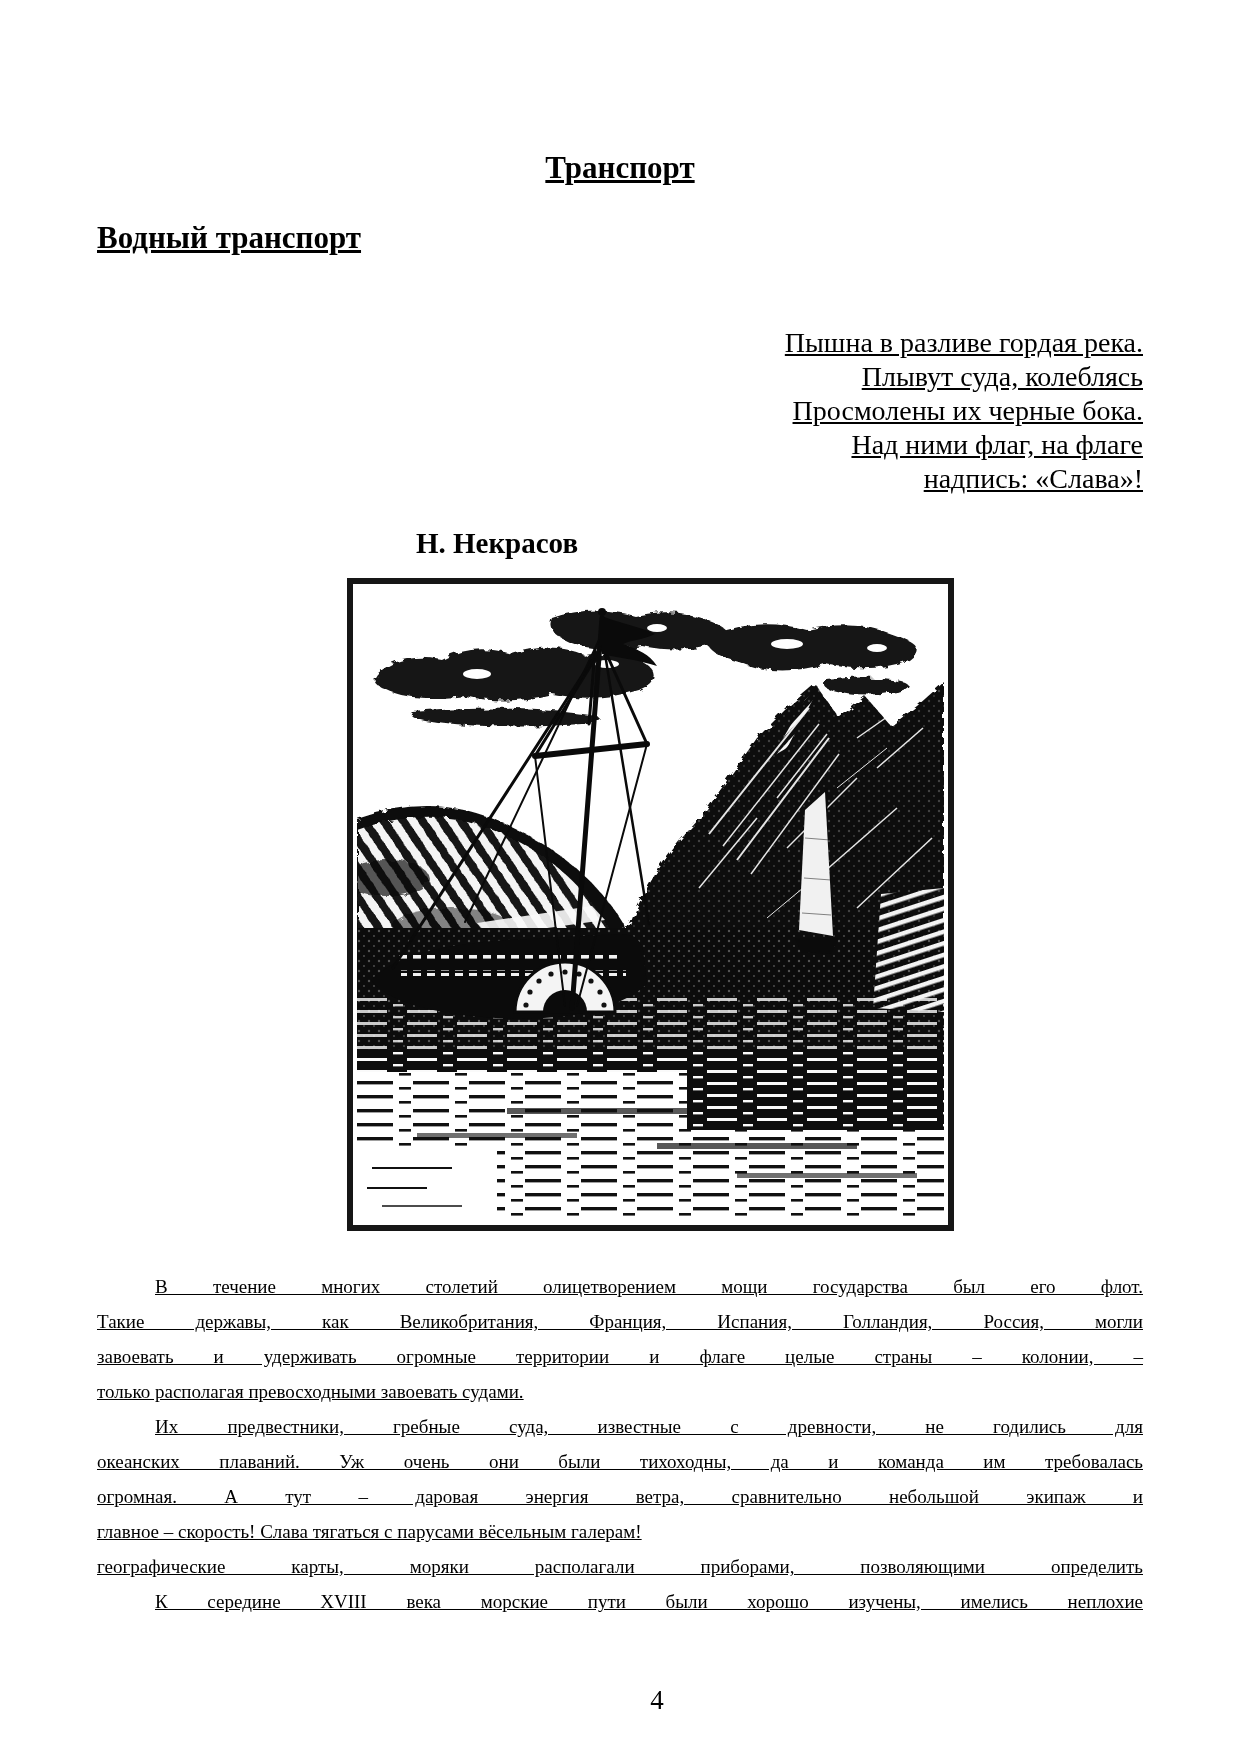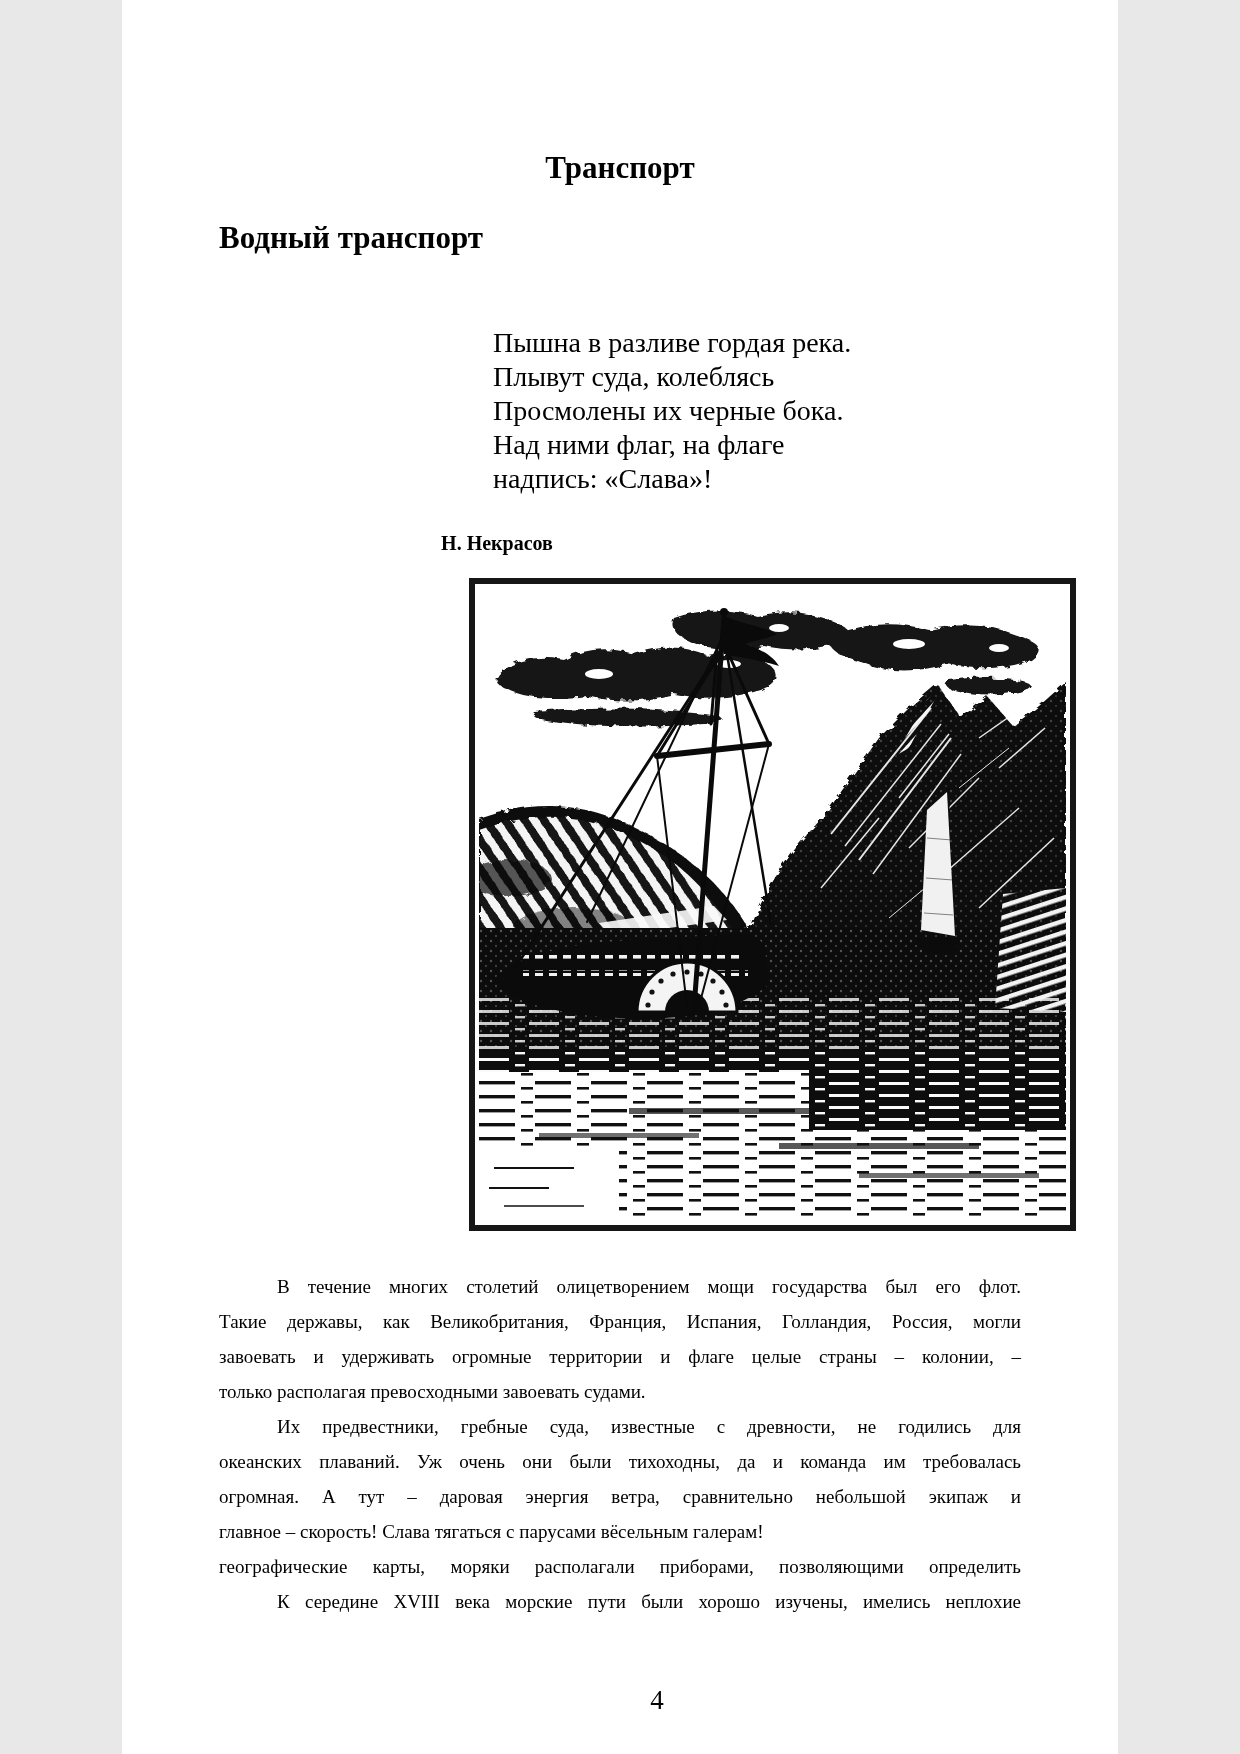--- a/index.html
+++ b/index.html
@@ -1,46 +1,47 @@
 <!DOCTYPE html>
 <html lang="ru"><head>
 <meta charset="utf-8">
 <title>Транспорт — Водный транспорт</title>
 <style>
   html,body{margin:0;padding:0;background:#e8e8e8;}
   .page{
     position:relative;
-    width:996px;height:1754px;
+    width:1240px;height:1754px;
     margin:0 auto;
     background:#ffffff;
     color:#000;
     font-family:"Liberation Serif","DejaVu Serif",serif;
     box-sizing:border-box;
     padding:0 97px;
     overflow:hidden;
+    text-decoration:underline;
   }
   .h-title{
     margin:150px 0 0 0;
     font-size:31px;line-height:36px;
     font-weight:bold;text-align:center;
   }
   .h-subtitle{
     margin:34px 0 0 0;
     font-size:31px;line-height:36px;
     font-weight:bold;
   }
   .poem{
     margin:70px 0 0 274px;
     font-size:28px;line-height:34px;
   }
-  .poem-line{white-space:nowrap;}
+  .poem-line{white-space:nowrap;text-align:right;}
   .poem-author-row{margin:30px 0 0 0;text-align:center;}
   .poem-author{
     display:inline-block;position:relative;left:-123px;
-    font-size:20px;line-height:34px;font-weight:bold;
+    font-size:29px;line-height:34px;font-weight:bold;
   }
   .figure{
     margin:18px 0 0 250px;
     width:587px;height:633px;
     border:6px solid #161616;
     padding:4px;
     background:#fff;
     box-sizing:content-box;
   }
   .figure svg{display:block;}

